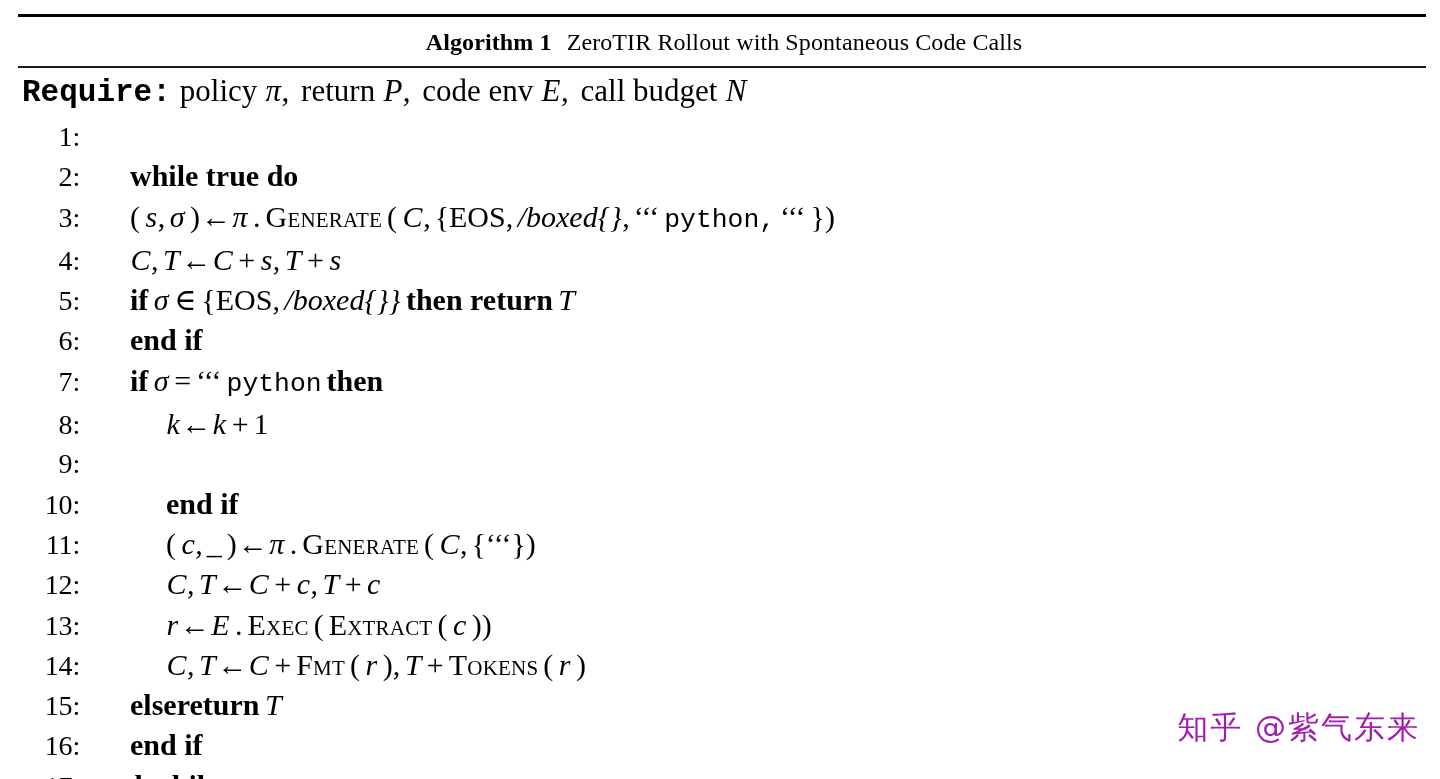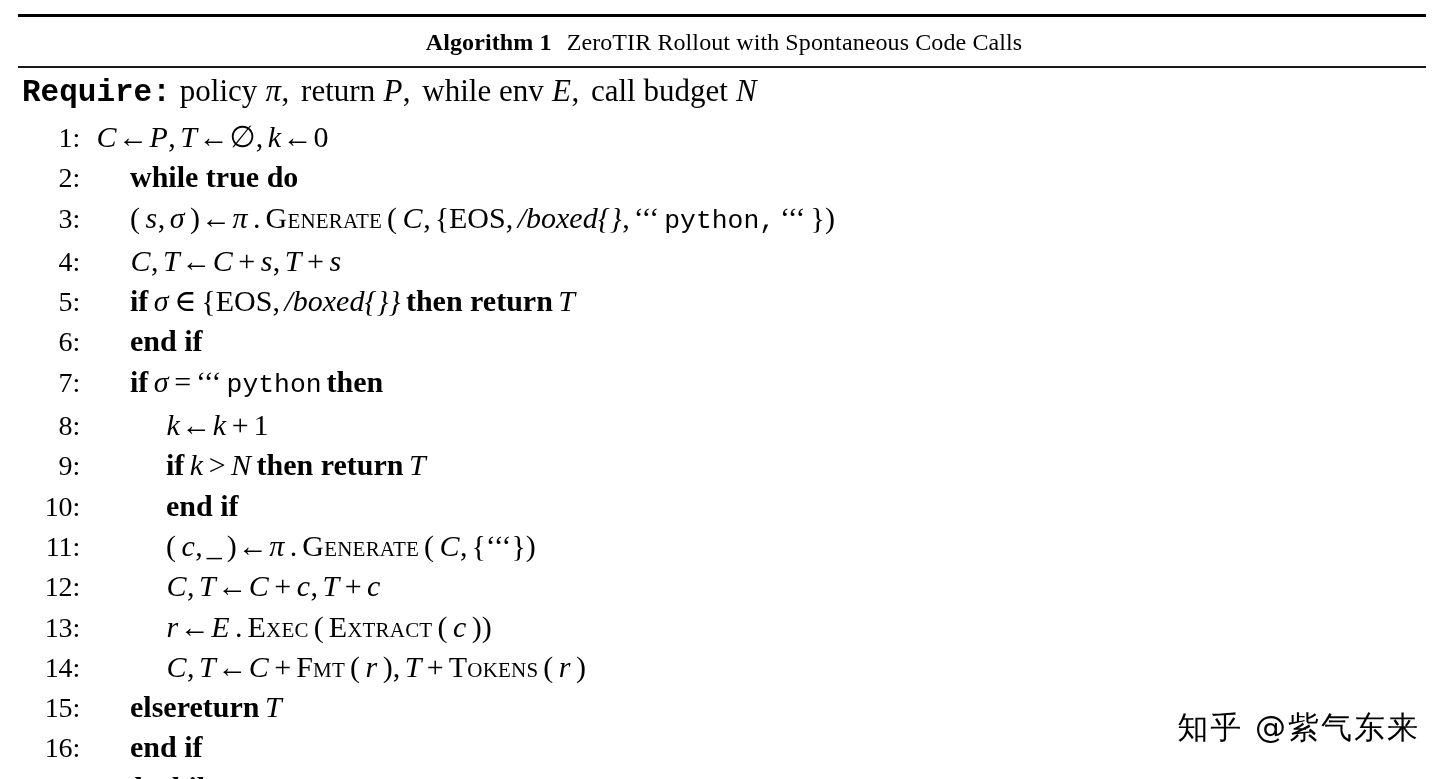--- a/index.html
+++ b/index.html
@@ -128,48 +128,47 @@
   .sp-thin { display: inline-block; width: 5px; }
   .sp-med  { display: inline-block; width: 9px; }
 
   
   #watermark {
     position: absolute;
     right: 20px;
     bottom: 30px;
     font-family: "DejaVu Sans", "Liberation Sans", sans-serif;
     font-size: 31px;
-    color: #000000;
+    color: #a21caf;
     letter-spacing: 2px;
     user-select: none;
     white-space: nowrap;
   }
 </style>
 </head>
 <body>
 
 <div id="algorithm-block">
 
   <div class="rule-thick"></div>
 
   <div class="algo-title">
     <span class="algo-label">Algorithm 1</span>
     <span class="sp-med"></span><span class="algo-name">ZeroTIR Rollout with Spontaneous Code Calls</span>
   </div>
 
   <div class="rule-thin"></div>
 
   <div class="algo-require">
-    <span class="req-kw">Require:</span><span class="req-body"><span class="mup">policy</span> <span class="mi">π</span><span class="pun">,</span> <span class="mup">return</span> <span class="mi">P</span><span class="pun">,</span> <span class="mup">while env</span> <span class="mi">E</span><span class="pun">,</span> <span class="mup">call budget</span> <span class="mi">N</span></span>
+    <span class="req-kw">Require:</span><span class="req-body"><span class="mup">policy</span> <span class="mi">π</span><span class="pun">,</span> <span class="mup">return</span> <span class="mi">P</span><span class="pun">,</span> <span class="mup">code env</span> <span class="mi">E</span><span class="pun">,</span> <span class="mup">call budget</span> <span class="mi">N</span></span>
   </div>
 
   <div class="algo-body" id="algo-body">
       <div class="algo-line">
         <span class="line-no">1:</span>
-        <span class="line-code ind-0"><span class="mi">C</span><span class="opt">←</span><span class="mi">P</span><span class="pun">,</span><span class="mi">T</span><span class="opt">←</span><span class="mup">∅</span><span class="pun">,</span><span class="mi">k</span><span class="opt">←</span><span class="mup">0</span></span>
       </div>
       <div class="algo-line">
         <span class="line-no">2:</span>
         <span class="line-code ind-1"><span class="kw">while true do</span></span>
       </div>
       <div class="algo-line">
         <span class="line-no">3:</span>
         <span class="line-code ind-1"><span class="mup">(</span><span class="sp-thin"></span><span class="mi">s</span><span class="pun">,</span><span class="mi">σ</span><span class="sp-thin"></span><span class="mup">)</span><span class="opt">←</span><span class="mi">π</span><span class="sp-thin"></span><span class="mup">.</span><span class="sp-thin"></span><span class="sc">Generate</span><span class="sp-thin"></span><span class="mup">(</span><span class="sp-thin"></span><span class="mi">C</span><span class="pun">,</span><span class="mup">{EOS</span><span class="pun">,</span><span class="mi">/boxed{}</span><span class="pun">,</span><span class="mup">‘‘‘</span><span class="sp-thin"></span><span class="tt">python,</span><span class="sp-thin"></span><span class="mup">‘‘‘</span><span class="sp-thin"></span><span class="mup">})</span></span>
       </div>
       <div class="algo-line">
@@ -187,21 +186,20 @@
       <div class="algo-line">
         <span class="line-no">7:</span>
         <span class="line-code ind-1"><span class="kw">if</span><span class="sp-thin"></span><span class="mi">σ</span><span class="op">=</span><span class="mup">‘‘‘</span><span class="sp-thin"></span><span class="tt">python</span><span class="sp-thin"></span><span class="kw">then</span></span>
       </div>
       <div class="algo-line">
         <span class="line-no">8:</span>
         <span class="line-code ind-2"><span class="mi">k</span><span class="opt">←</span><span class="mi">k</span><span class="op">+</span><span class="mup">1</span></span>
       </div>
       <div class="algo-line">
         <span class="line-no">9:</span>
-        <span class="line-code ind-2"><span class="kw">if</span><span class="sp-thin"></span><span class="mi">k</span><span class="op">&gt;</span><span class="mi">N</span><span class="sp-thin"></span><span class="kw">then return</span><span class="sp-thin"></span><span class="mi">T</span></span>
       </div>
       <div class="algo-line">
         <span class="line-no">10:</span>
         <span class="line-code ind-2"><span class="kw">end if</span></span>
       </div>
       <div class="algo-line">
         <span class="line-no">11:</span>
         <span class="line-code ind-2"><span class="mup">(</span><span class="sp-thin"></span><span class="mi">c</span><span class="pun">,</span><span class="mup">_</span><span class="sp-thin"></span><span class="mup">)</span><span class="opt">←</span><span class="mi">π</span><span class="sp-thin"></span><span class="mup">.</span><span class="sp-thin"></span><span class="sc">Generate</span><span class="sp-thin"></span><span class="mup">(</span><span class="sp-thin"></span><span class="mi">C</span><span class="pun">,</span><span class="mup">{‘‘‘})</span></span>
       </div>
       <div class="algo-line">

